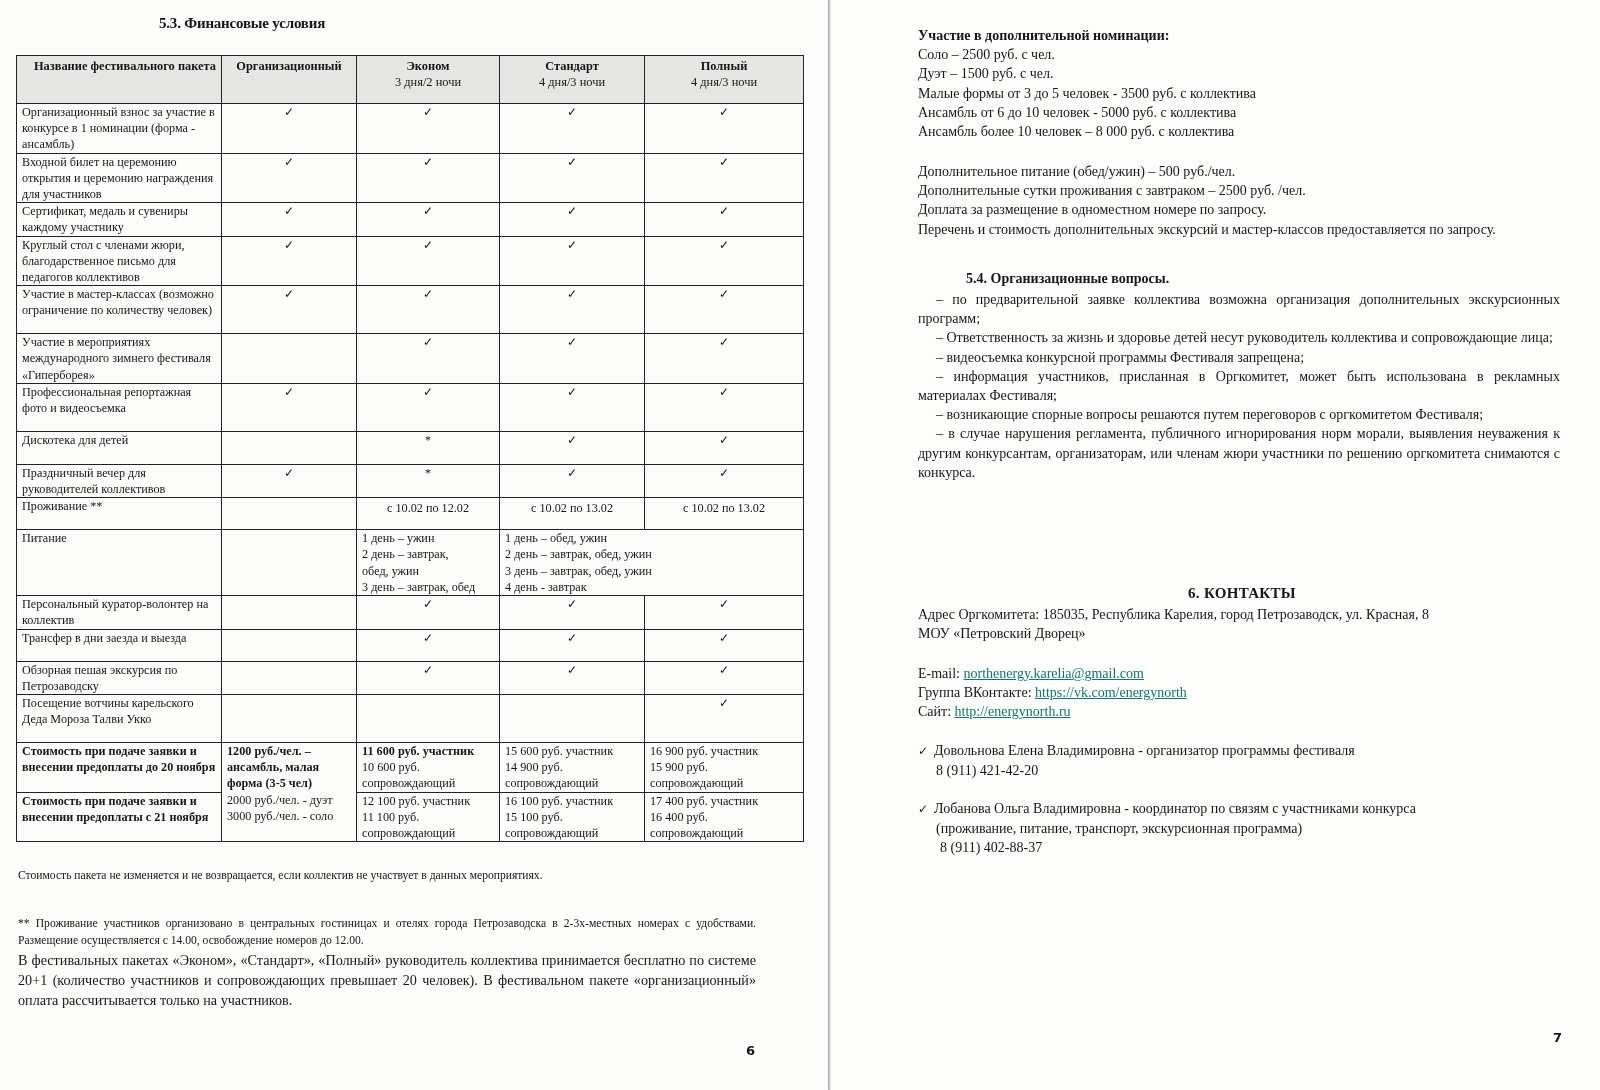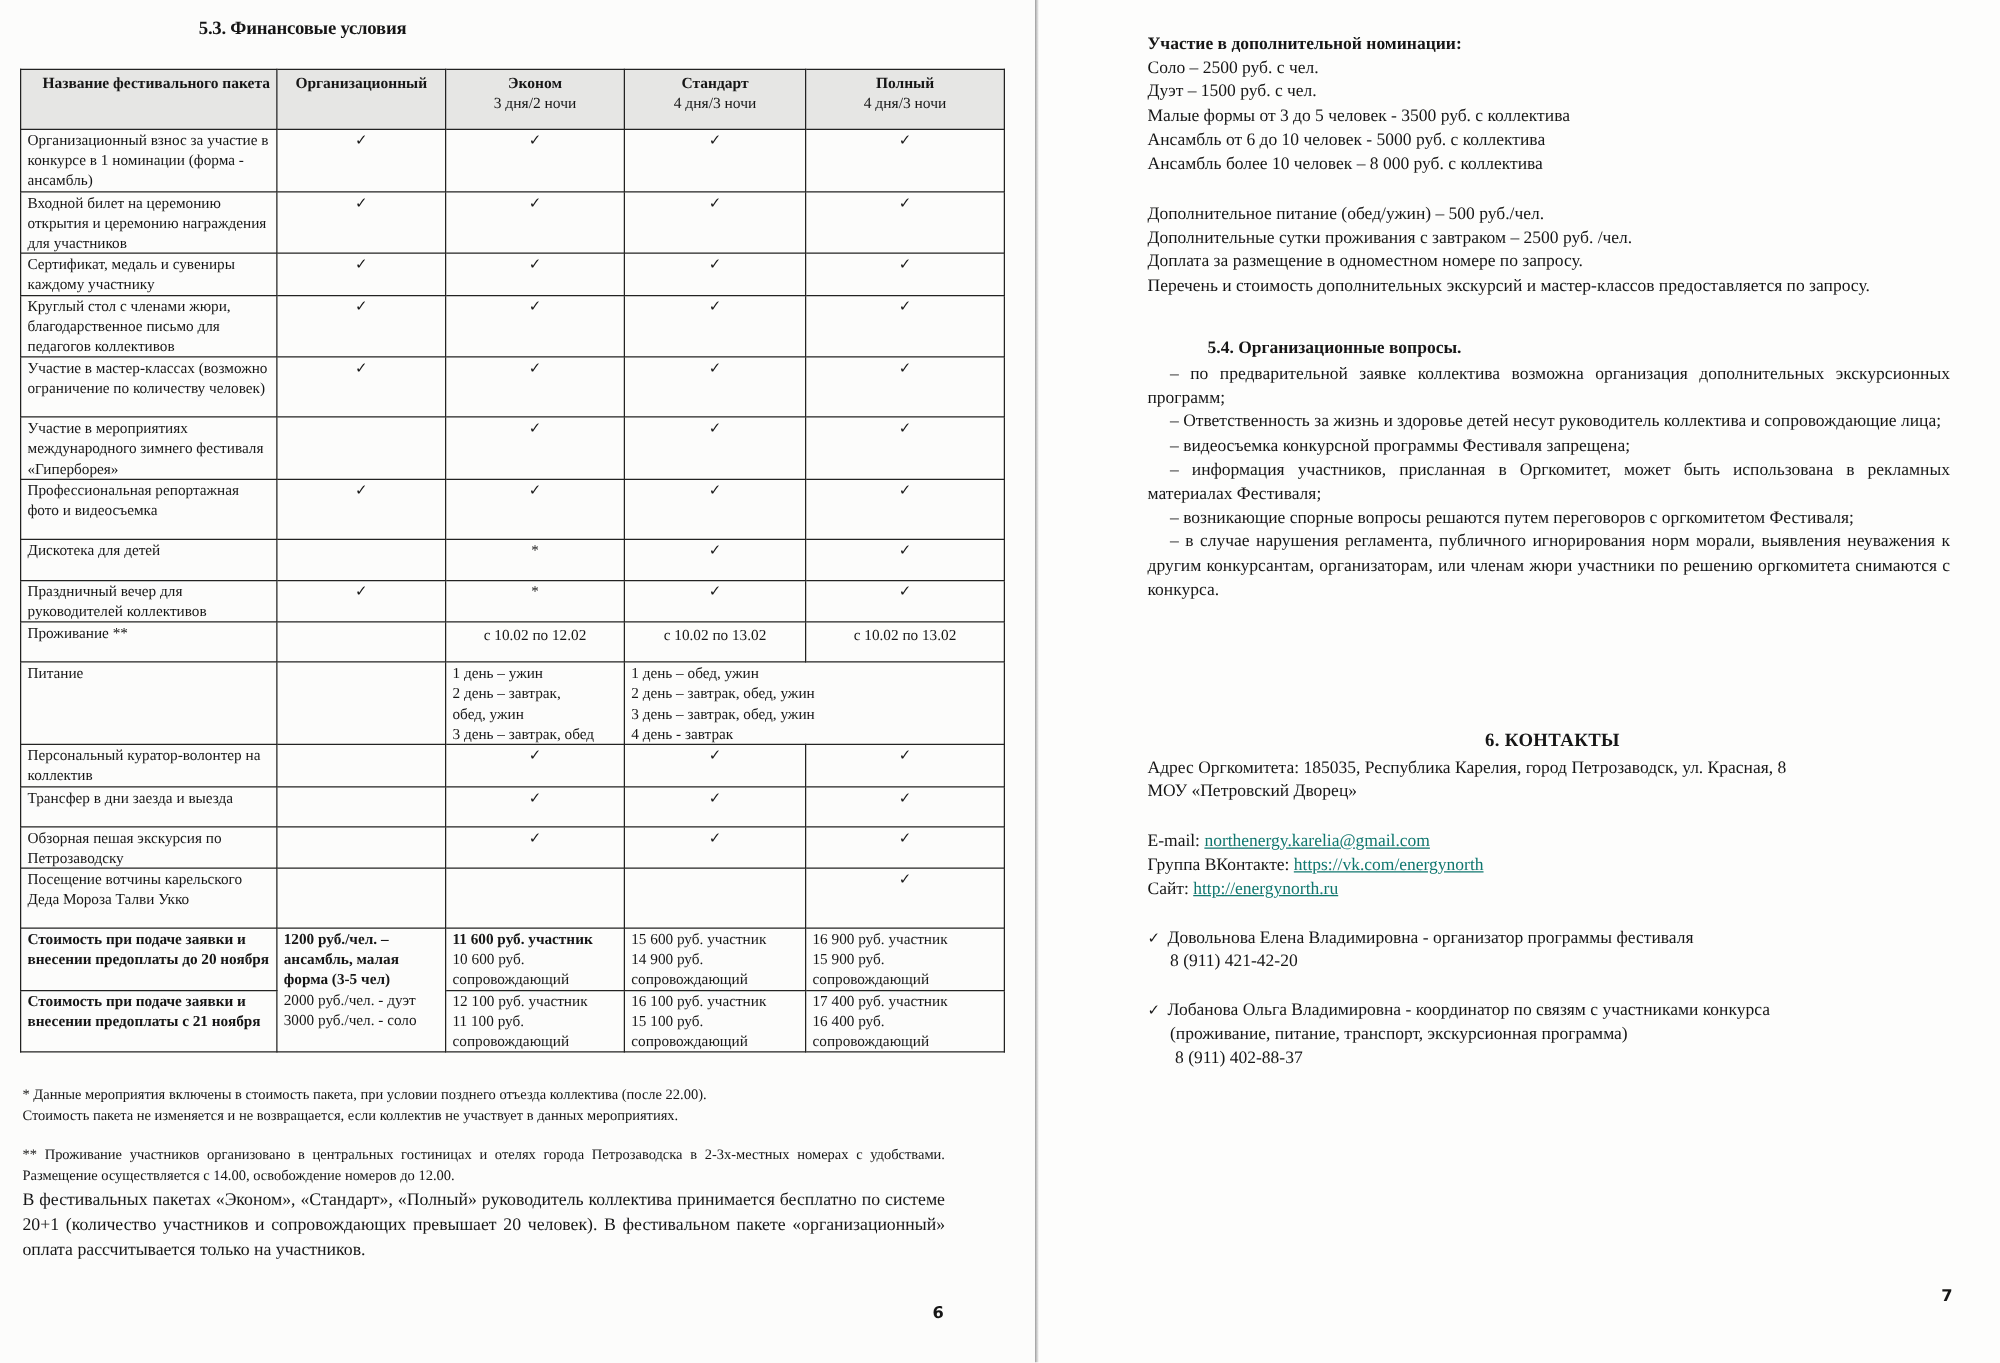--- a/index.html
+++ b/index.html
@@ -226,21 +226,20 @@
         <td class="text" style="padding-left:5px">
           <div>17 400 руб. участник</div>
           <div>16 400 руб.</div>
           <div>сопровождающий</div>
         </td>
       </tr>
     </tbody>
   </table>
 
   <div class="note" style="top:867px">
-    <div>* Данные мероприятия включены в стоимость пакета, при условии позднего отъезда коллектива (после 22.00).</div>
     <div>Стоимость пакета не изменяется и не возвращается, если коллектив не участвует в данных мероприятиях.</div>
   </div>
   <div class="note note-just" style="top:915px; width:738px">** Проживание участников организовано  в центральных гостиницах и отелях города Петрозаводска в 2-3х-местных номерах с удобствами. Размещение осуществляется с 14.00, освобождение номеров до 12.00.</div>
 
   <div class="body-par">В фестивальных пакетах «Эконом», «Стандарт», «Полный» руководитель коллектива принимается бесплатно по системе 20+1 (количество участников и сопровождающих превышает 20 человек). В фестивальном пакете «организационный» оплата рассчитывается только на участников.</div>
 
   <div class="pagenum" style="left:746px; top:1043px">6</div>
 </div>
 
 <div class="divider"></div>

